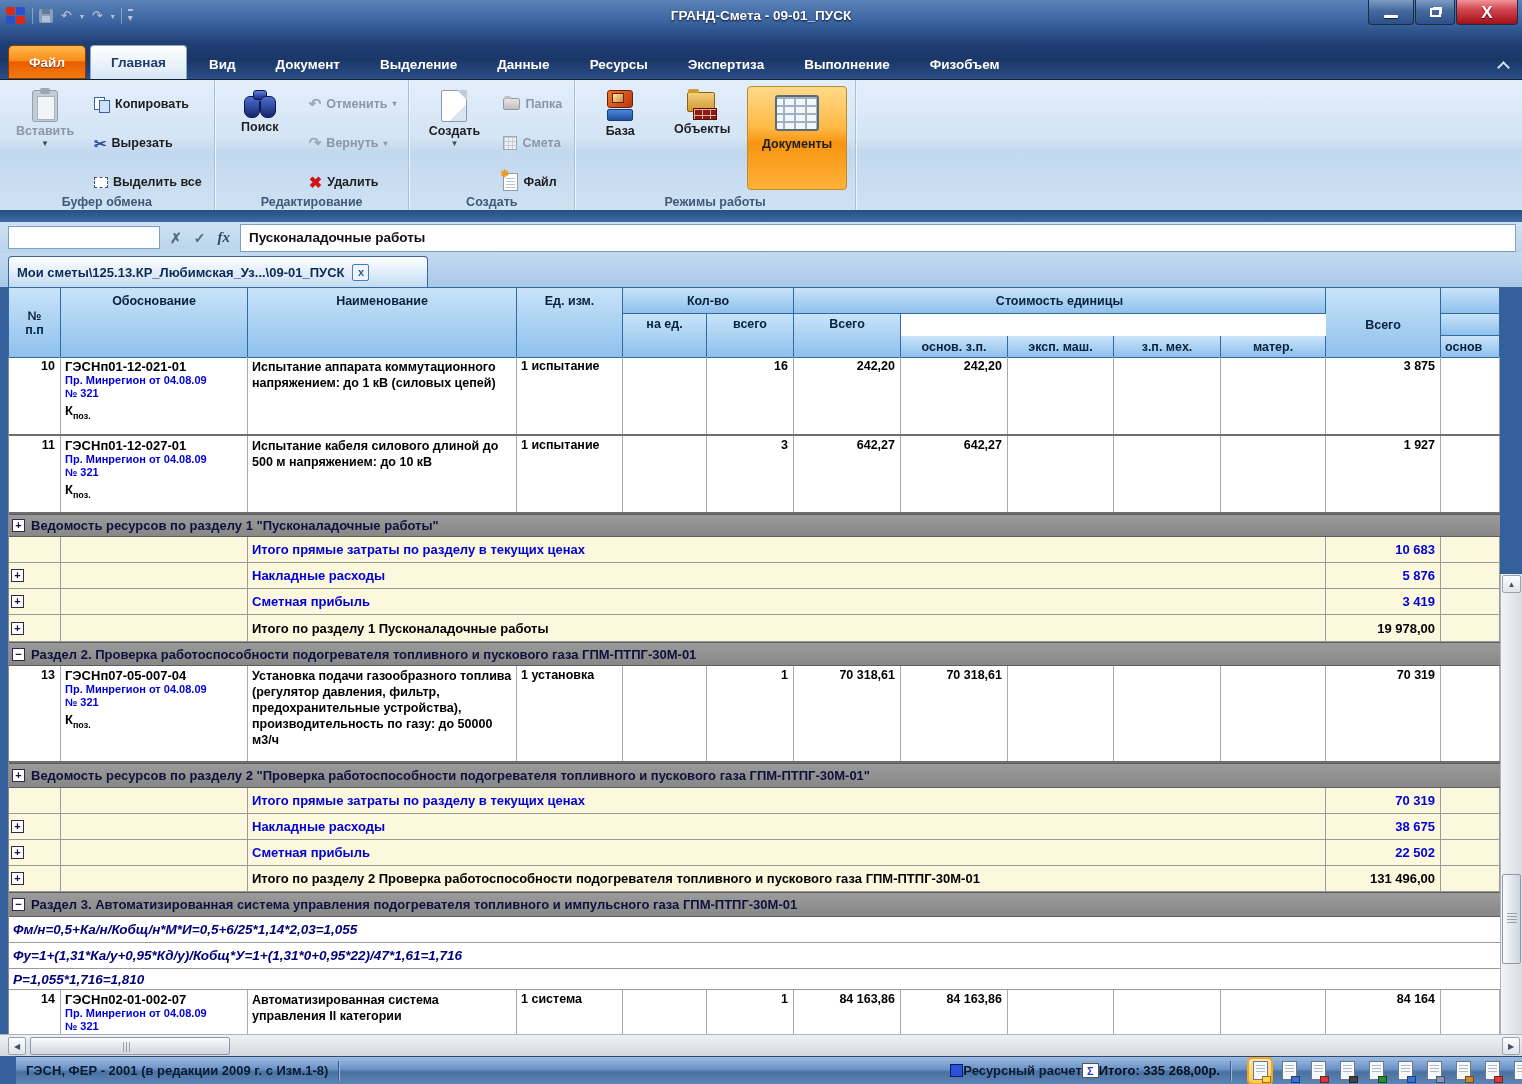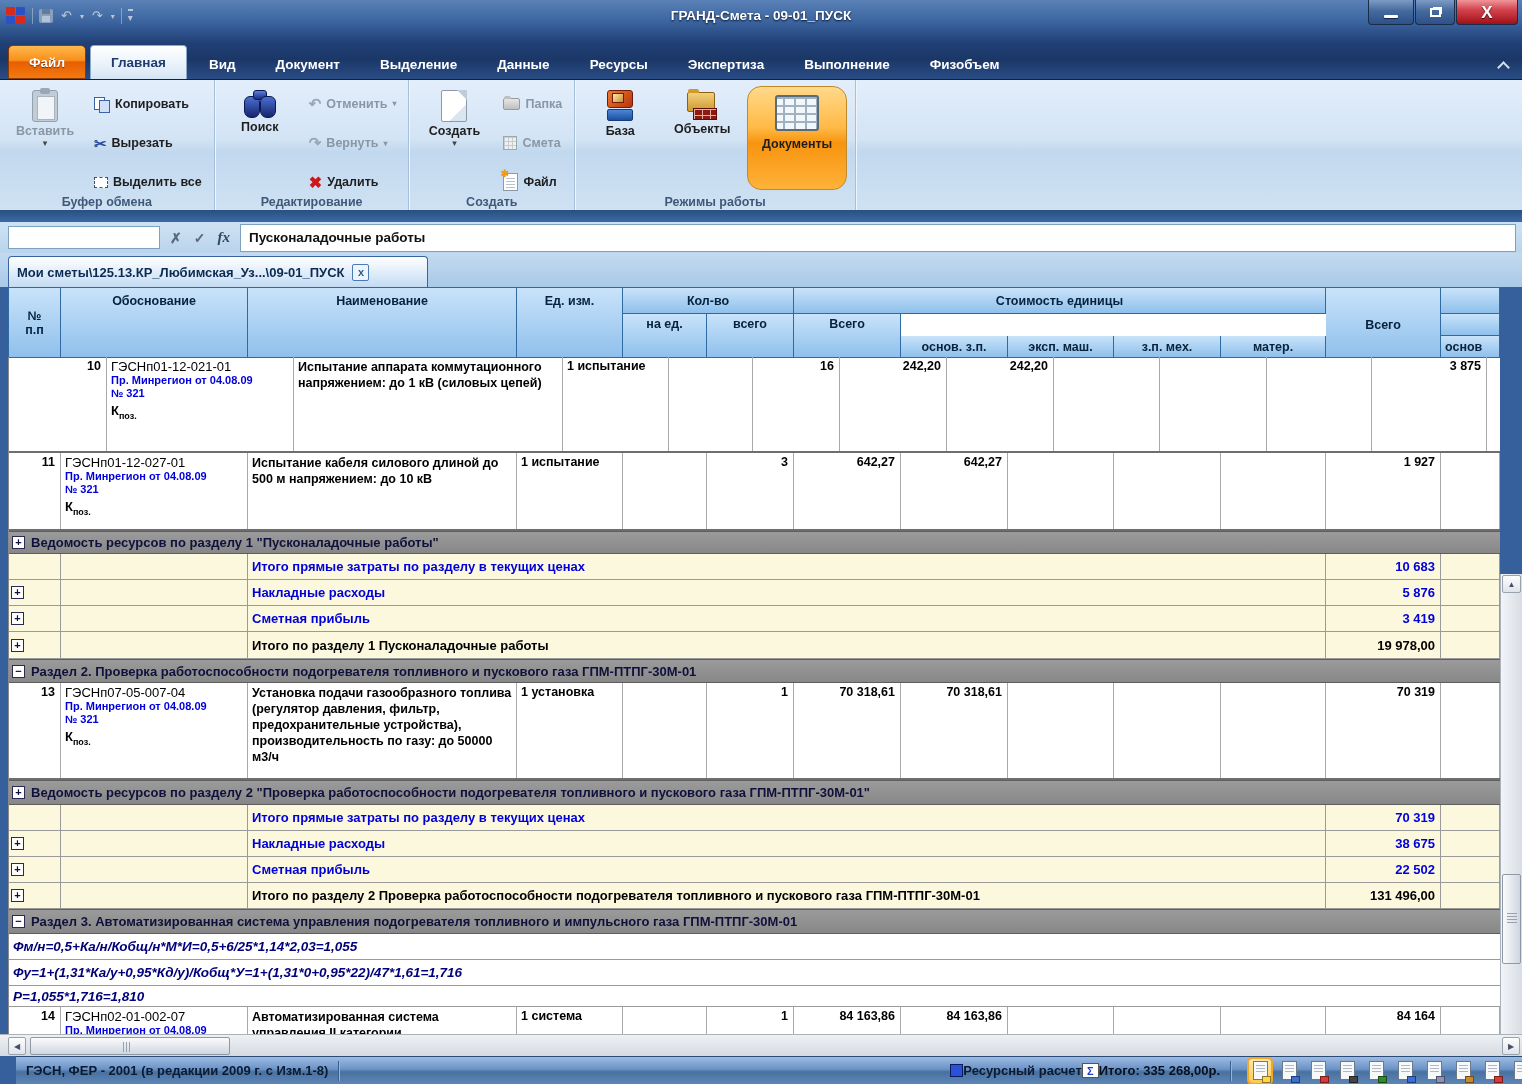--- a/index.html
+++ b/index.html
@@ -74,21 +74,21 @@
   .icon-filenew:after{content:"";position:absolute;left:2px;top:4px;width:9px;height:10px;background-image:linear-gradient(#b9c2cc 1px,transparent 1px);background-size:3px 3px;}
   .icon-base{width:32px;height:32px;position:relative;}
   .icon-base .top{position:absolute;left:3px;top:0;width:26px;height:18px;background:linear-gradient(135deg,#f07a2a,#b43410);border:1px solid #701c06;border-radius:3px;}
   .icon-base .scr{position:absolute;left:8px;top:3px;width:12px;height:10px;background:linear-gradient(135deg,#ffe9b0,#c98a2e);border:1px solid #701c06;}
   .icon-base .drw{position:absolute;left:3px;top:19px;width:26px;height:12px;background:linear-gradient(180deg,#4d86d8,#1e4f9e);border:1px solid #123c7c;border-radius:2px;}
   .icon-obj{width:34px;height:30px;position:relative;}
   .icon-obj .fold{position:absolute;left:2px;top:2px;width:28px;height:20px;background:linear-gradient(180deg,#f2cf7e,#cf9a2e);border:1px solid #8c6210;border-radius:2px;}
   .icon-obj .fold:before{content:"";position:absolute;left:0;top:-4px;width:11px;height:4px;background:#cf9a2e;border-radius:2px 2px 0 0;}
   .icon-obj .bricks{position:absolute;left:8px;bottom:0;width:24px;height:12px;background:#8c1a10;border:1px solid #5c0d06;
     background-image:linear-gradient(#e0b0a0 1px,transparent 1px),linear-gradient(90deg,#e0b0a0 1px,transparent 1px);background-size:8px 6px;}
-  .docs-btn{width:100px;height:104px;border:1px solid #c08a28;border-radius:14px;
+  .docs-btn{width:100px;height:104px;border:1px solid #c08a28;border-radius:4px;
     background:linear-gradient(180deg,#ffd98a 0%,#ffb945 40%,#f7940f 55%,#ffb23a 100%);
     display:flex;flex-direction:column;align-items:center;padding-top:8px;}
   .icon-docs{width:44px;height:36px;background:#f4f7fa;border:2px solid #5a6b7c;border-radius:3px;
     background-image:linear-gradient(#9fb2c4 2px,transparent 2px),linear-gradient(90deg,#9fb2c4 2px,transparent 2px);background-size:11px 8px;background-position:6px 8px;}
   .docs-btn .lbl{font-size:12.5px;font-weight:700;color:#1e1e1e;margin-top:6px;}
 
   
   .bluestrip{position:absolute;left:0;top:210px;width:1522px;height:12px;background:linear-gradient(180deg,#29507f,#3a6aa6);}
   .fxbar{position:absolute;left:0;top:222px;width:1522px;height:31px;background:linear-gradient(180deg,#cfe2f4,#b9d4ec);display:flex;align-items:center;}
   .namebox{margin-left:8px;width:152px;height:23px;background:#fff;border:1px solid #7da2c1;}
@@ -122,21 +122,21 @@
   .h-cost{grid-area:1/7/2/12;} .h-costt{grid-area:2/7/4/8;align-items:flex-start;padding-top:3px;} .h-incl{grid-area:2/8/3/12;}
   .h-osn{grid-area:3/8/4/9;} .h-exp{grid-area:3/9/4/10;} .h-zpm{grid-area:3/10/4/11;} .h-mat{grid-area:3/11/4/12;}
   .h-total{grid-area:1/12/4/13;align-items:flex-start;padding-top:30px;}
   .h-cut1{grid-area:1/13/2/14;} .h-cut2{grid-area:2/13/3/14;} .h-cut3{grid-area:3/13/4/14;justify-content:flex-start;padding-left:4px;}
   .tbody{width:1492px;height:677px;overflow:hidden;border-left:1px solid #8a8a8a;}
   .trow{display:grid;grid-template-columns:52px 187px 269px 106px 84px 87px 107px 107px 106px 107px 105px 115px 59px;width:1492px;}
   .trow.item{border-bottom:2px solid #6e6e6e;background:#fff;}
   .ic{border-right:1px solid #a9a9a9;padding:2px 4px;font-size:12.5px;font-weight:700;color:#000;overflow:hidden;}
   .ic.num{text-align:right;padding-right:5px;}
   .ic.rnum{text-align:right;padding-right:5px;}
-  .ic .code{font-size:13px;font-weight:400;color:#000;}
+  .ic .code{font-size:13px;font-weight:700;color:#000;}
   .ic .note{font-size:11px;font-weight:700;color:#0000dd;line-height:13px;}
   .ic .kpos{font-size:13px;font-weight:700;color:#000000;margin-top:3px;}
   .ic .kpos sub{font-size:9px;}
   .ic.name{line-height:16px;font-size:12.5px;}
   .trow.section{background:linear-gradient(180deg,#9b9b9b,#878787);border-top:1px solid #5e5e5e;border-bottom:1px solid #5e5e5e;}
   .section-inner{grid-column:1/-1;display:flex;align-items:center;gap:6px;padding-left:3px;font-size:13px;font-weight:700;color:#10103c;white-space:nowrap;overflow:hidden;}
   .expbox{width:13px;height:13px;background:#fff;border:1px solid #2a2a55;font-size:11px;line-height:11px;font-weight:700;color:#10103c;
     display:inline-flex;align-items:center;justify-content:center;flex:0 0 auto;}
   .trow.summary,.trow.summary-bold{background:#fbf8dd;border-bottom:1px solid #9a9a9a;}
   .sc{border-right:1px solid #9a9a9a;display:flex;align-items:center;}
@@ -377,21 +377,21 @@
         <div class="hc h-osn">основ. з.п.</div>
         <div class="hc h-exp">эксп. маш.</div>
         <div class="hc h-zpm">з.п. мех.</div>
         <div class="hc h-mat">матер.</div>
         <div class="hc h-total">Всего</div>
         <div class="hc h-cut1"></div>
         <div class="hc h-cut2"></div>
         <div class="hc h-cut3">основ</div>
       </div>
       <div class="tbody" id="tbody">
-          <div class="trow item" style="height: 96px; padding-left: 46px;">
+          <div class="trow item" style="height: 79px;">
             <div class="ic num">10</div>
             <div class="ic">
               <div class="code">ГЭСНп01-12-021-01</div>
               <div class="note">Пр. Минрегион от 04.08.09</div>
               <div class="note">№ 321</div>
               <div class="kpos"><span>К</span><sub>поз.</sub></div>
             </div>
             <div class="ic name">Испытание аппарата коммутационного напряжением: до 1 кВ (силовых цепей)</div>
             <div class="ic">1 испытание</div>
             <div class="ic rnum"></div>

